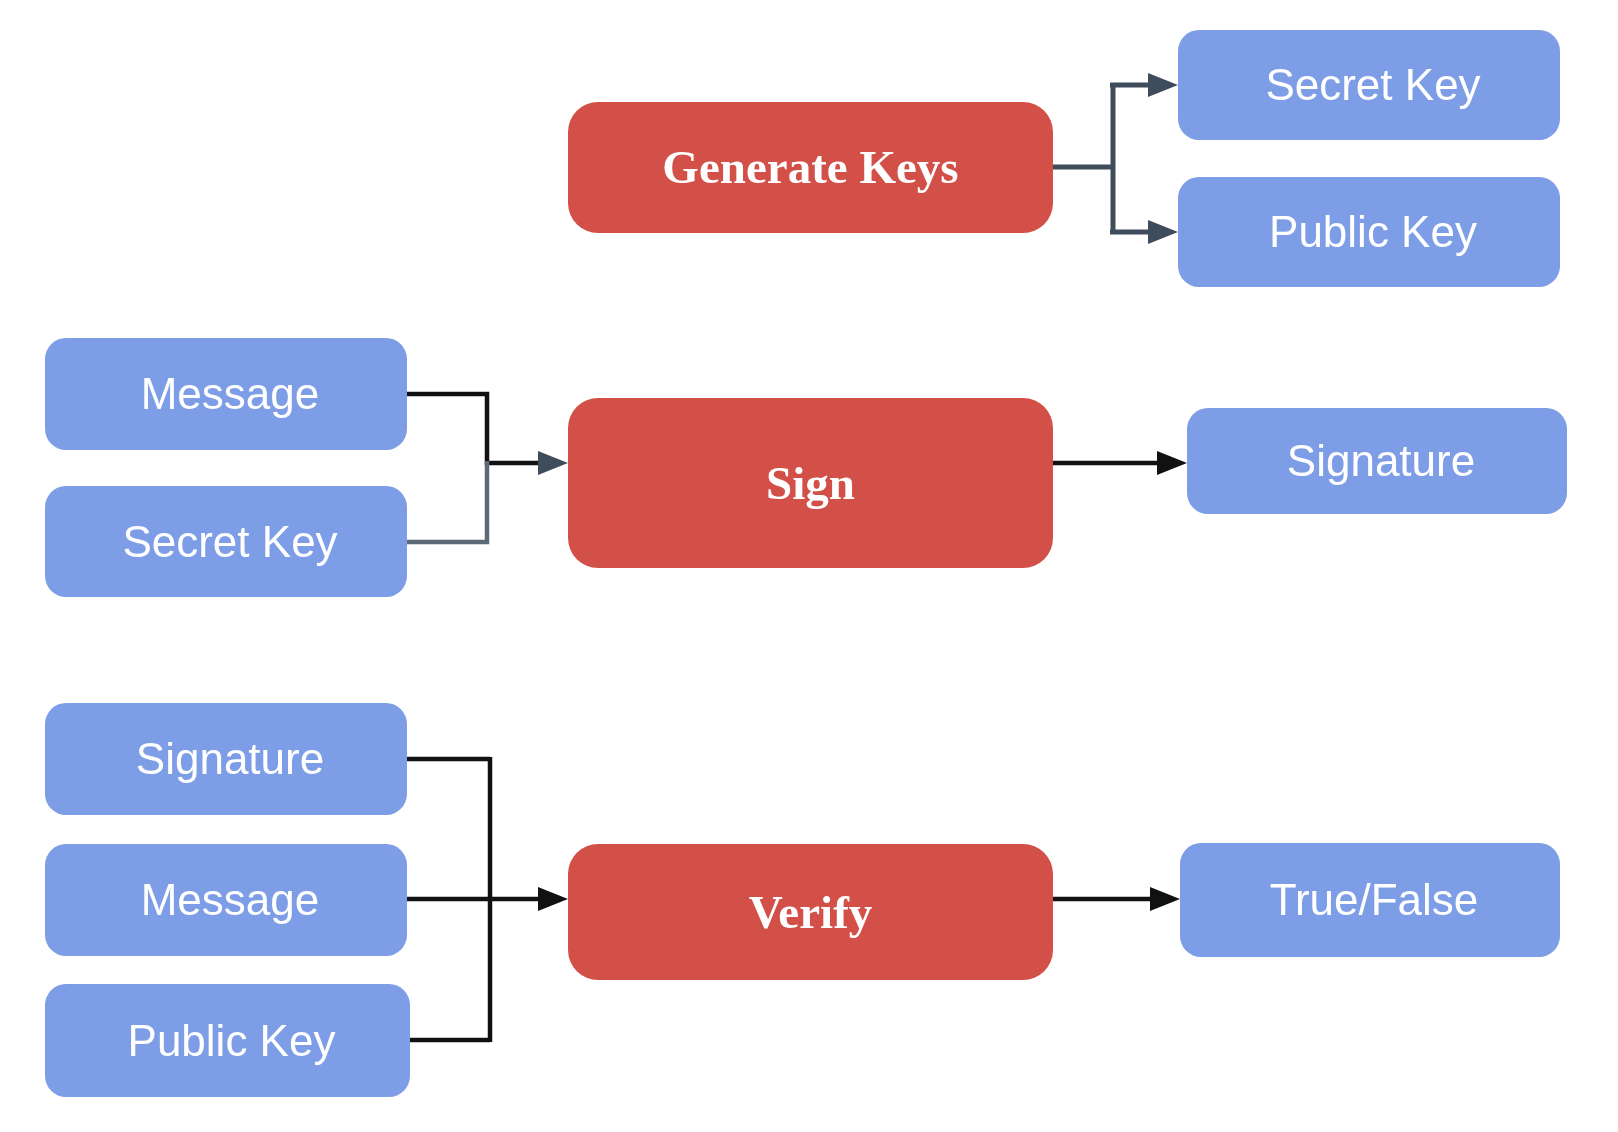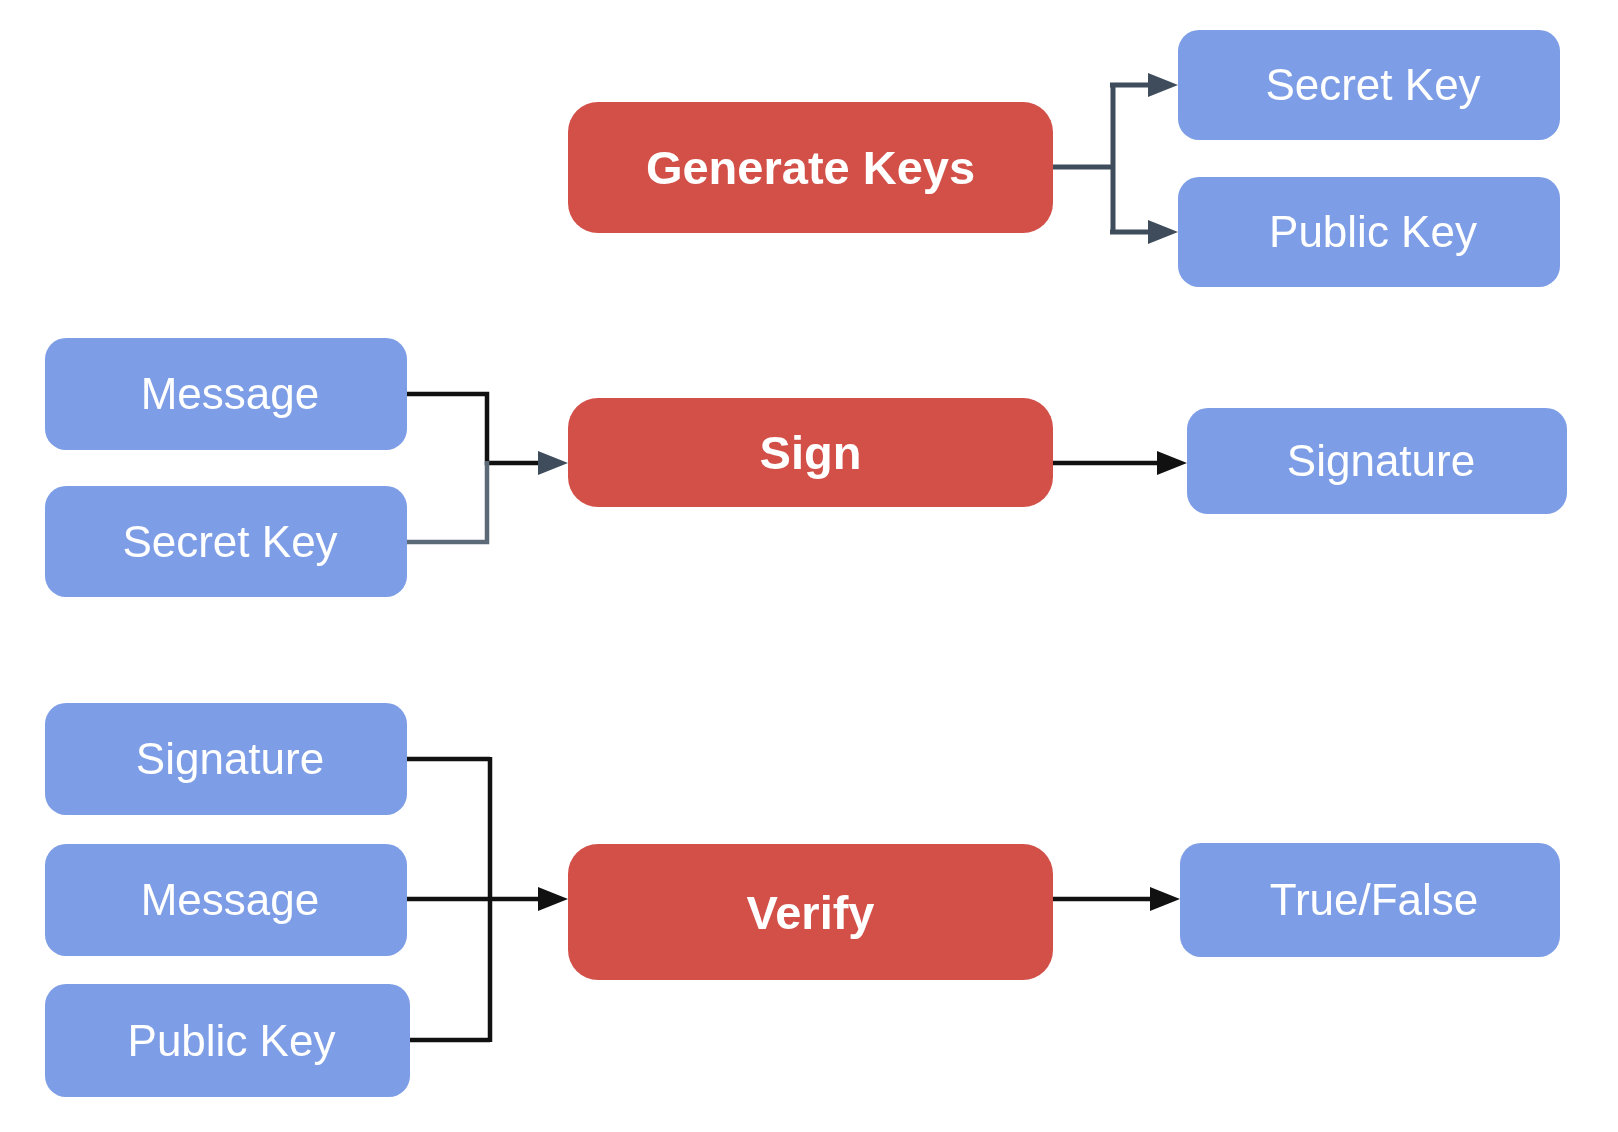--- a/index.html
+++ b/index.html
@@ -24,20 +24,21 @@
     text-align: center;
     color: var(--label_white, #fff);
     box-sizing: border-box;
     line-height: 1;
   }
   .node.process {
     background: var(--process_red, #D35049);
     border-radius: 30px;
     font-weight: bold;
     font-size: 47px;
+    font-family: Liberation Serif, serif;
   }
   .node.data {
     background: var(--data_blue, #7D9DE6);
     border-radius: 21px;
     font-weight: normal;
     font-size: 44px;
     padding-left: 8px;
   }
   .stroke-slate { stroke: var(--line_slate, #3E4C5C); stroke-width: 5; fill: none; }
   .stroke-black { stroke: var(--line_black, #111111); stroke-width: 4.5; fill: none; }
@@ -75,21 +76,21 @@
     <path class="stroke-black" d="M1053 899 H1154"></path>
     <polygon class="head-black" points="1180,899 1150,887 1150,911"></polygon>
   </svg>
 
   <div class="node process" style="left:568px; top:102px; width:485px; height:131px;">Generate Keys</div>
   <div class="node data" style="left:1178px; top:30px; width:382px; height:110px;">Secret Key</div>
   <div class="node data" style="left:1178px; top:177px; width:382px; height:110px;">Public Key</div>
 
   <div class="node data" style="left:45px; top:338px; width:362px; height:112px;">Message</div>
   <div class="node data" style="left:45px; top:486px; width:362px; height:111px;">Secret Key</div>
-  <div class="node process" style="left:568px; top:398px; width:485px; height:109px;">Sign</div>
+  <div class="node process" style="left:568px; top:398px; width:485px; height:170px;">Sign</div>
   <div class="node data" style="left:1187px; top:408px; width:380px; height:106px;">Signature</div>
 
   <div class="node data" style="left:45px; top:703px; width:362px; height:112px;">Signature</div>
   <div class="node data" style="left:45px; top:844px; width:362px; height:112px;">Message</div>
   <div class="node data" style="left:45px; top:984px; width:365px; height:113px;">Public Key</div>
   <div class="node process" style="left:568px; top:844px; width:485px; height:136px;">Verify</div>
   <div class="node data" style="left:1180px; top:843px; width:380px; height:114px;">True/False</div>
 
 </div>
 

